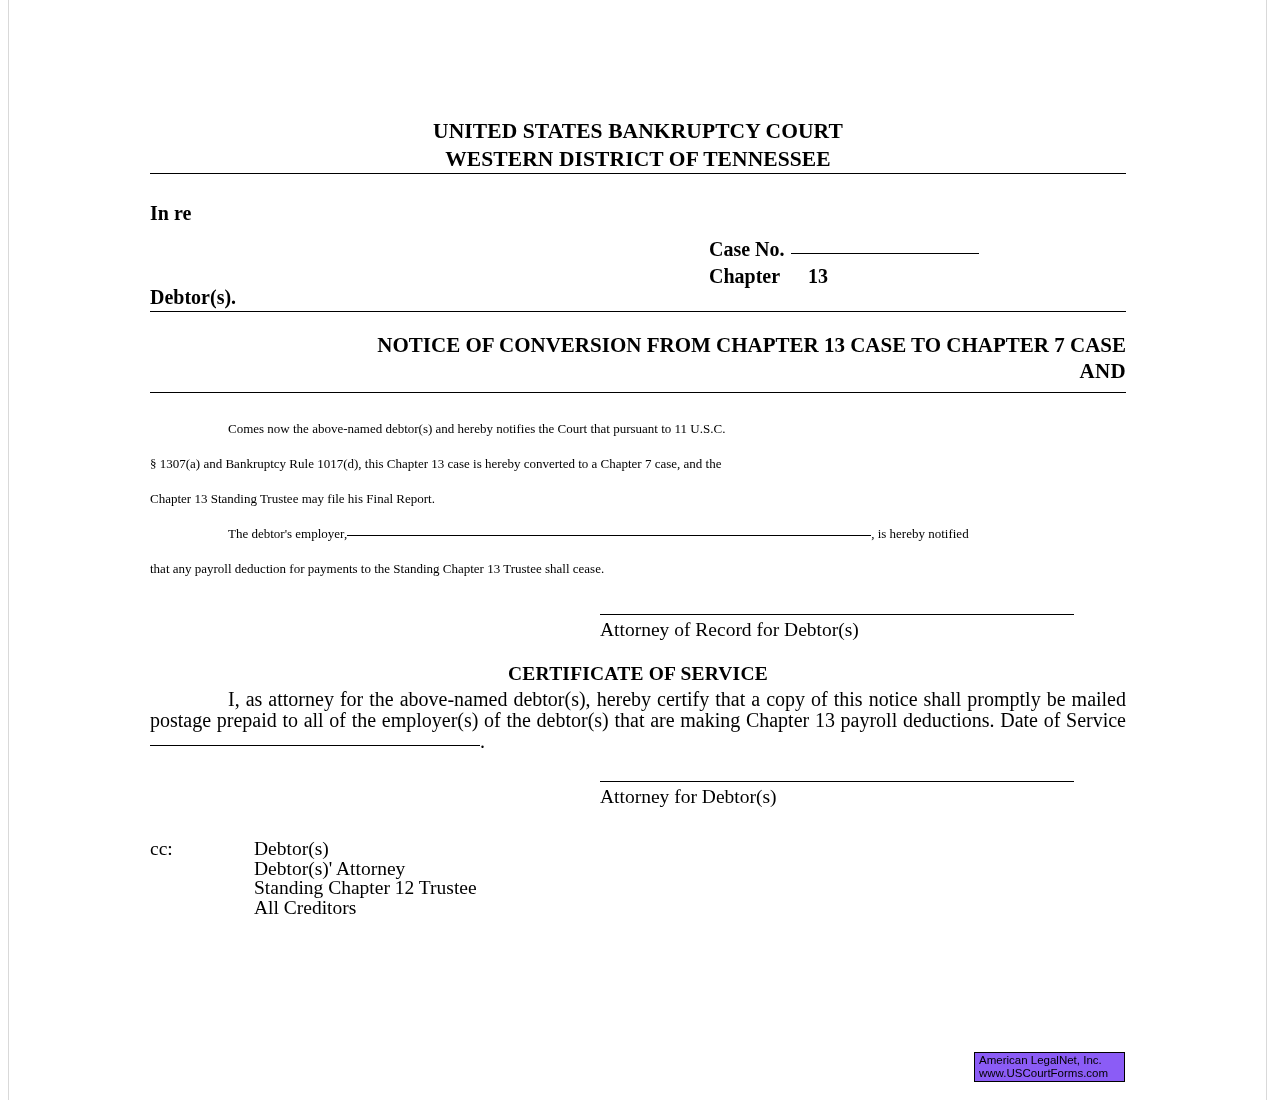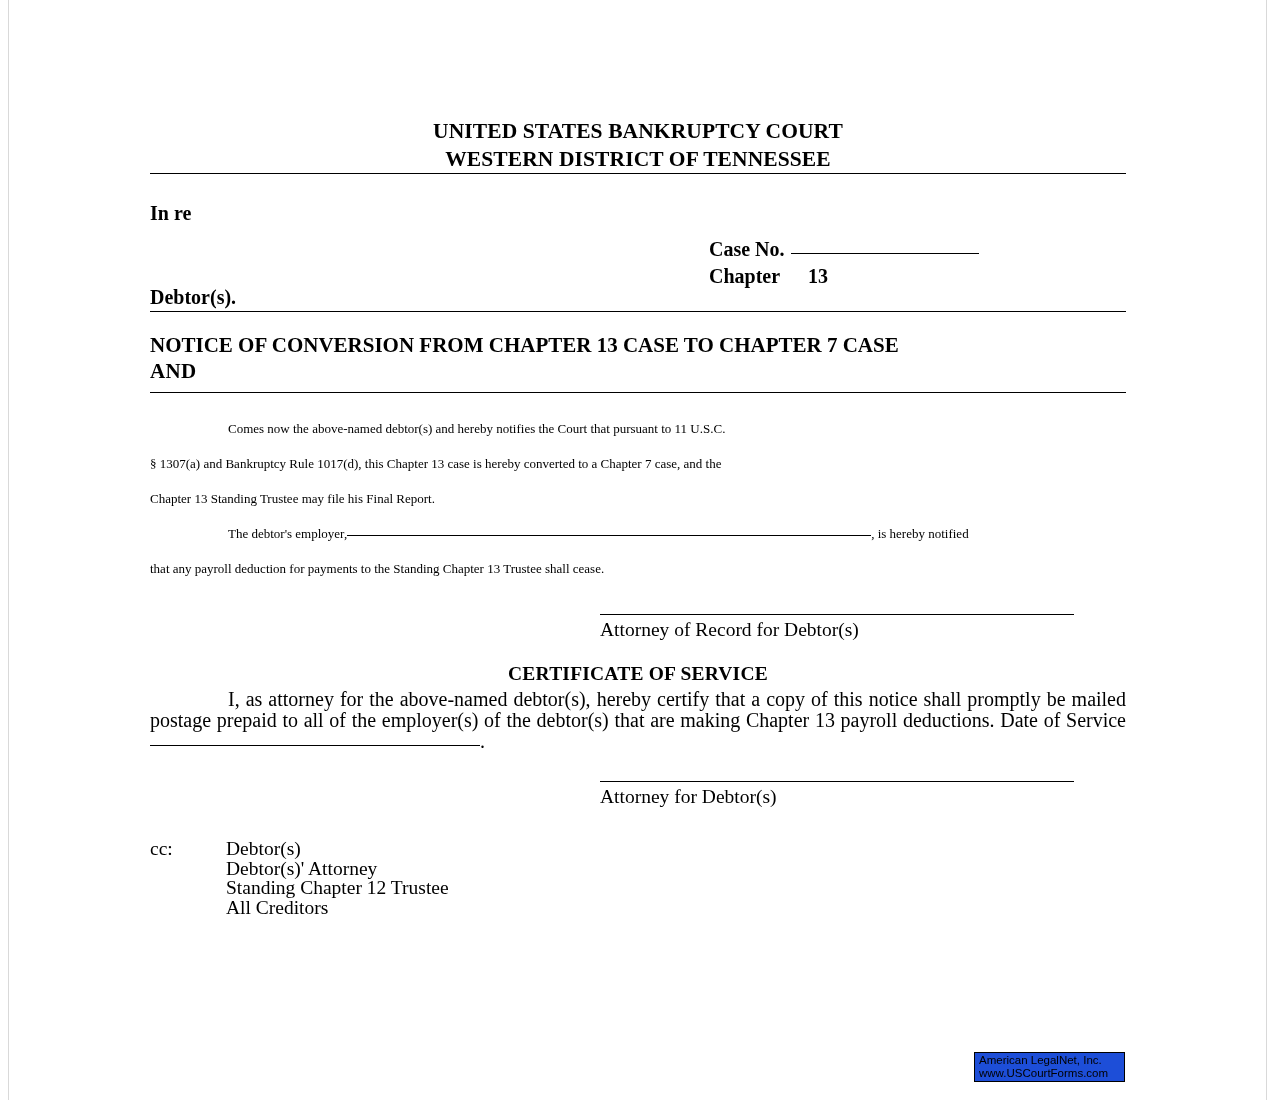--- a/index.html
+++ b/index.html
@@ -94,21 +94,21 @@
     left: 559px;
     top: 91px;
     font-weight: bold;
     font-size: 20px;
     white-space: nowrap;
   }
   .chapter .val { margin-left: 28px; }
 
   
   .title-block {
-    text-align: left;
+    text-align: right;
     font-weight: bold;
     font-size: 21px;
     line-height: 1.25;
     padding-top: 20px;
     padding-bottom: 7px;
   }
   .title-block .line { white-space: nowrap; }
   .title-block .and { letter-spacing: .3px; }
 
   
@@ -169,31 +169,31 @@
     font-size: 19.5px;
     line-height: 19.5px;
     position: relative;
   }
   .cc-block .cc-label {
     position: absolute;
     left: 0;
     top: 0;
   }
   .cc-list {
-    margin-left: 76px;
+    margin-left: 104px;
   }
   .cc-list div { padding-bottom: 0px; line-height: 19.5px; }
 
   
   .stamp {
     position: absolute;
     right: 150px;
     bottom: 18px;
     border: 1px solid #000;
-    background: #1d4ed8;
+    background: #8b5cf6;
     padding: 1px 4px 2px 4px;
     font-family: "Liberation Sans", sans-serif;
     font-size: 11.5px;
     line-height: 12.5px;
     text-align: left;
     width: 141px;
   }
   .stamp div { white-space: nowrap; }
 </style>
 </head>

